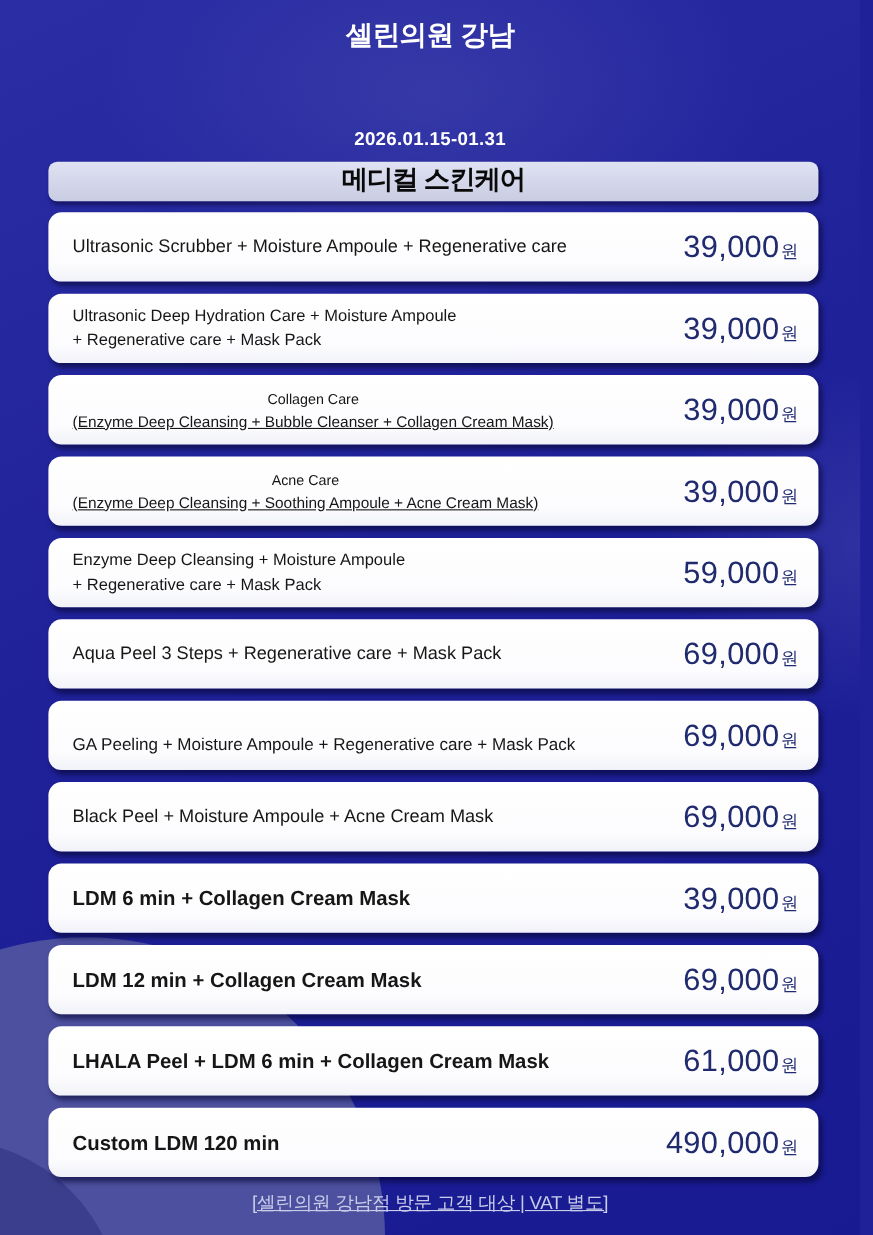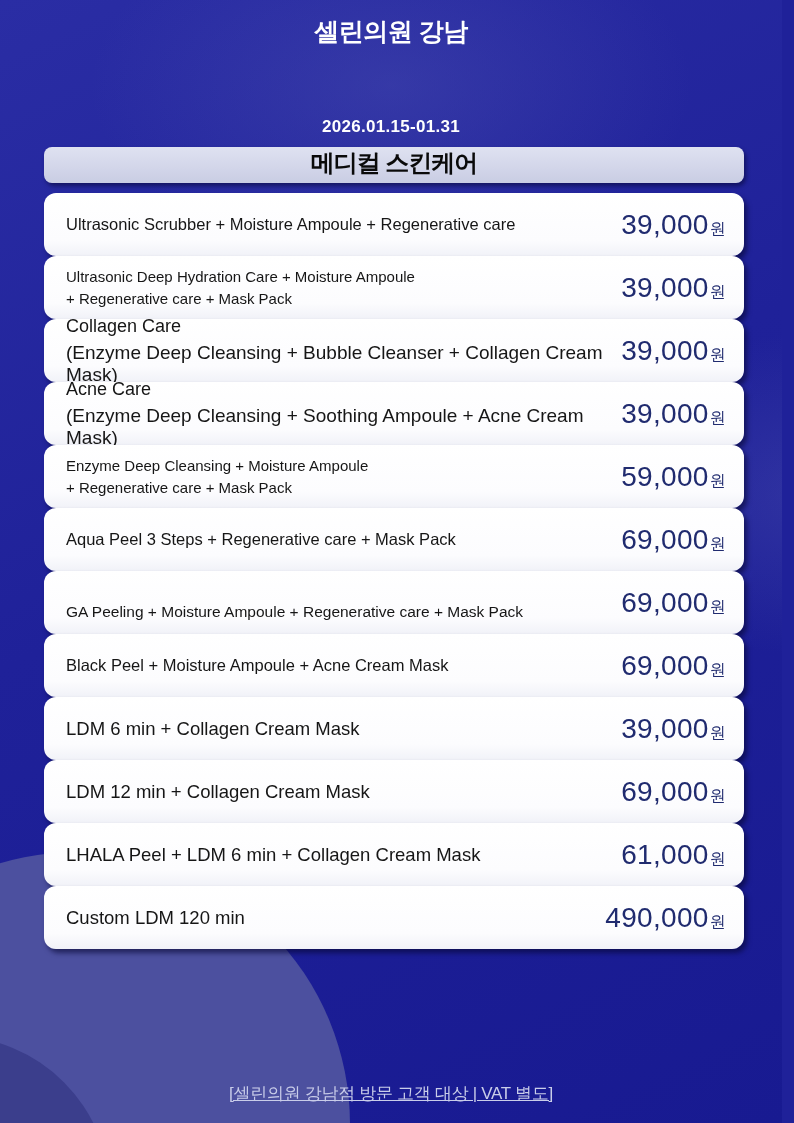--- a/index.html
+++ b/index.html
@@ -37,39 +37,39 @@
     background:linear-gradient(180deg,#dfe2f1 0%,#d2d5e9 60%,#c9cde3 100%);
     border-radius:8px;display:flex;align-items:flex-start;justify-content:center;
     box-shadow:2px 3px 4px rgba(5,5,50,.55);
   }
   .section-bar .section-title{
     font-size:24px;font-weight:700;color:#0a0a0a;letter-spacing:-1px;
   }
 
   .cards{
     position:absolute;top:193px;left:44px;width:700px;z-index:2;
-    display:flex;flex-direction:column;gap:0;
+    display:flex;flex-direction:column;gap:11px;
   }
   .card{
     background:linear-gradient(180deg,#ffffff 0%,#fcfcfe 75%,#f1f2f8 100%);
     border-radius:12px;height:63px;box-sizing:border-box;
     display:flex;align-items:center;justify-content:space-between;
     padding:0 18px 0 22px;
     box-shadow:3px 4px 5px rgba(6,6,50,.6);
   }
   .desc{color:#161616;text-align:left;}
   .price{color:#202b6f;font-size:28px;font-weight:400;letter-spacing:0.3px;white-space:nowrap;flex:0 0 auto;padding-left:12px;}
   .price .won{font-size:16px;margin-left:1px;}
 
   .s-single .name{font-size:16.5px;}
   .s-single-sm .name{font-size:15.5px;margin-top:18px;}
-  .s-single-lg .name{font-size:18.5px;}
+  .s-single-lg .name{font-size:18.5px;font-weight:bold;}
   .s-twoline .line{font-size:15px;line-height:1.45;}
-  .s-titled .title{font-size:18px;font-weight:500;margin-bottom:5px;}
-  .s-titled .sub{font-size:19px;}
+  .s-titled .title{font-size:13px;font-weight:500;margin-bottom:5px;text-align:center;}
+  .s-titled .sub{font-size:14px;text-decoration:underline;}
 
   .footer-note{
     position:absolute;top:1082px;left:0;width:100%;text-align:center;z-index:2;
     color:#c9cde9;font-size:17px;letter-spacing:-0.3px;text-decoration:underline;
   }
 </style>
 </head>
 <body>
 
 <div class="poster">

